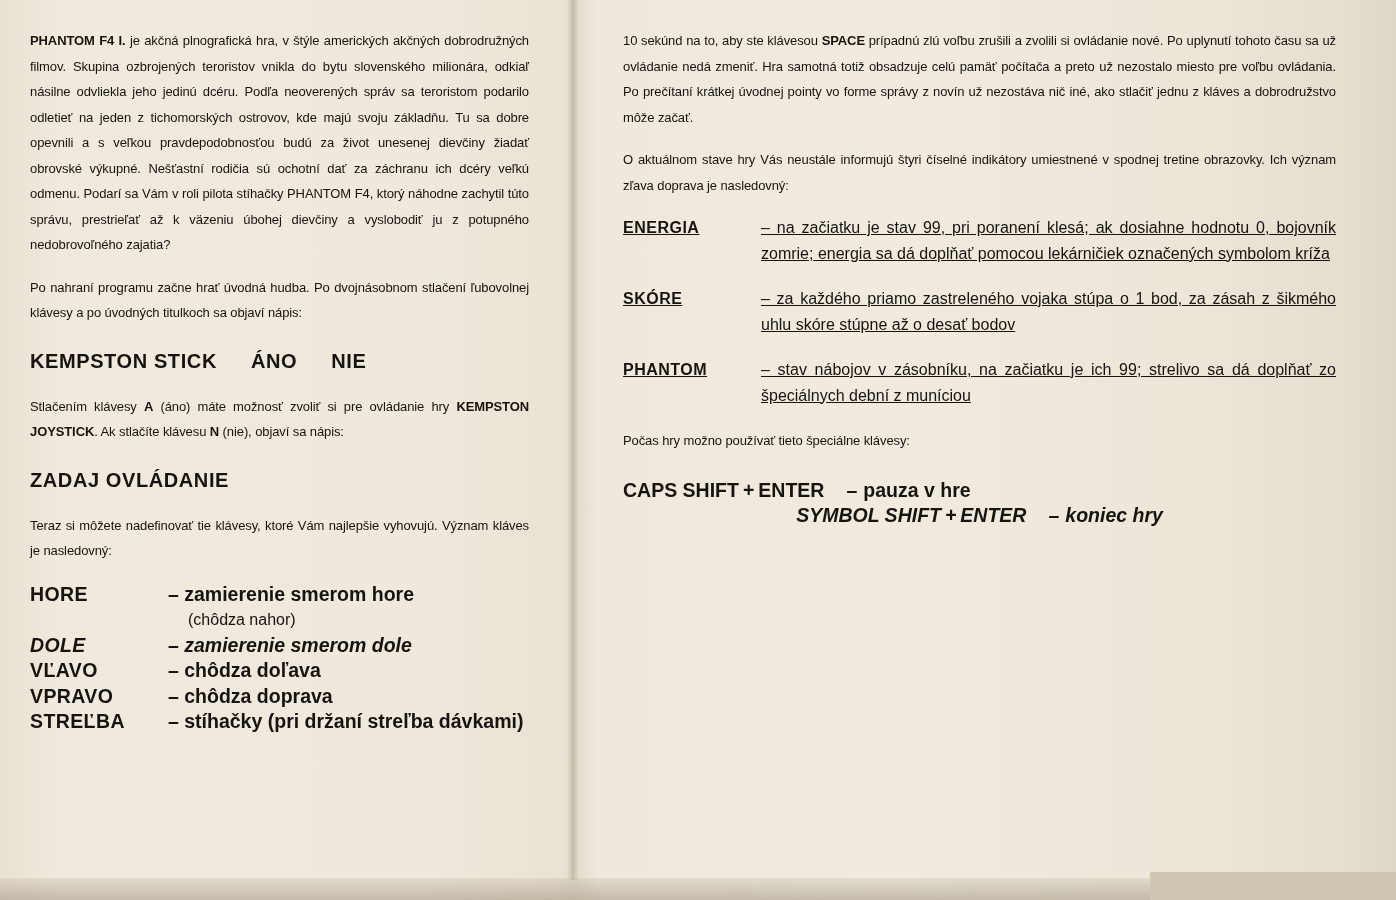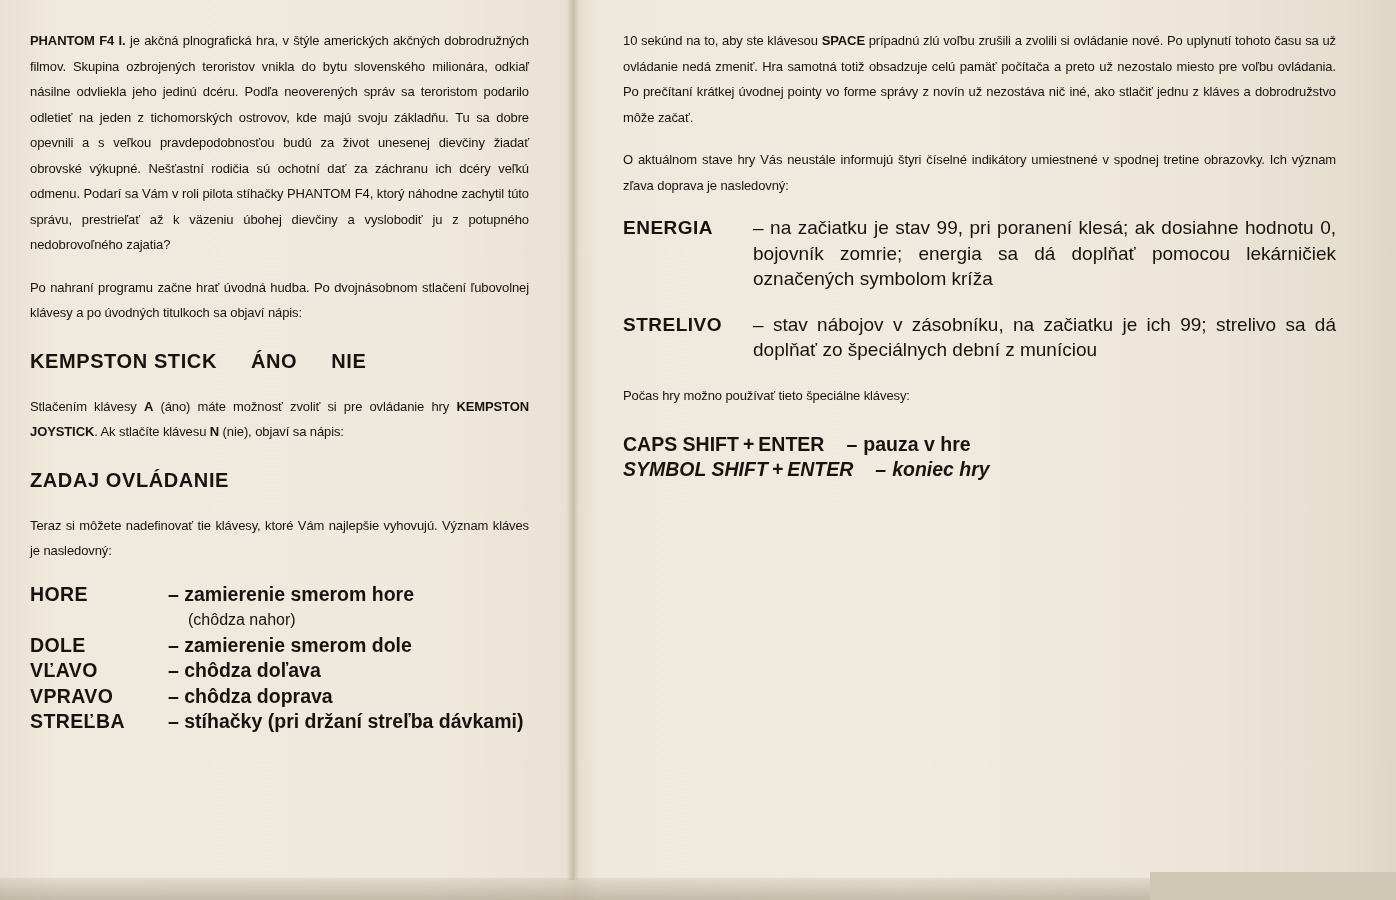--- a/index.html
+++ b/index.html
@@ -104,55 +104,57 @@
     font-weight: bold;
   }
   .keyrow .k {
     width: 138px;
     flex: 0 0 138px;
     letter-spacing: 0.4px;
   }
   .keyrow .d {
     flex: 1 1 auto;
   }
-  .keyrow.italic .k, .keyrow.italic .d { }
+  .keyrow.italic .k, .keyrow.italic .d { font-style: italic; }
   .keyrow-cont {
     font-size: 16px;
     line-height: 25.5px;
     font-weight: normal;
     padding-left: 158px;
   }
 
   
   .deflist { margin: 14px 0 18px 0; }
   .defrow {
     display: flex;
     margin-bottom: 20px;
-    font-size: 19px;
-    line-height: 25.5px;
+    font-size: 16px;
+    line-height: 25.5px;
+    text-decoration: underline;
   }
   .defrow .term {
     width: 130px;
     flex: 0 0 130px;
     font-weight: bold;
     letter-spacing: 0.5px;
   }
   .defrow .desc {
     flex: 1 1 auto;
     text-align: justify;
+    margin-left: 8px;
   }
 
   .speckeys { margin-top: 24px; }
   .speckey {
     font-size: 19.5px;
     line-height: 25px;
     font-weight: bold;
     white-space: nowrap;
   }
-  .speckey.ital { font-style: italic; }
+  .speckey.ital { font-style: italic; text-align: center; }
   .speckey .plus { font-weight: bold; padding: 0 4px; }
   .speckey .dash { padding: 0 6px 0 22px; }
 </style>
 </head>
 <body>
 
 <div class="page-bg"></div>
 <div class="gutter"></div>
 <div class="bottom-edge"></div>
 <div class="bottom-edge-right"></div>
@@ -212,23 +214,27 @@
     <p class="para">O aktuálnom stave hry Vás neustále informujú štyri číselné indikátory umiestnené v spodnej tretine obrazovky. Ich význam zľava doprava je nasledovný:</p>
 
     <div class="deflist">
 
       <div class="defrow">
         <span class="term">ENERGIA</span>
         <span class="desc">– na začiatku je stav 99, pri poranení klesá; ak dosiahne hodnotu 0, bojovník zomrie; energia sa dá doplňať pomocou lekárničiek označených symbolom kríža</span>
       </div>
 
 
-
       <div class="defrow">
-        <span class="term">STRELIVO</span>
+        <span class="term">SKÓRE</span>
+        <span class="desc">– za každého priamo zastreleného vojaka stúpa o 1 bod, za zásah z šikmého uhlu skóre stúpne až o desať bodov</span>
+      </div>
+
+      <div class="defrow">
+        <span class="term">PHANTOM</span>
         <span class="desc">– stav nábojov v zásobníku, na začiatku je ich 99; strelivo sa dá doplňať zo špeciálnych dební z muníciou</span>
       </div>
 
     </div>
 
     <p class="para">Počas hry možno používať tieto špeciálne klávesy:</p>
 
     <div class="speckeys">
 
       <div class="speckey">

